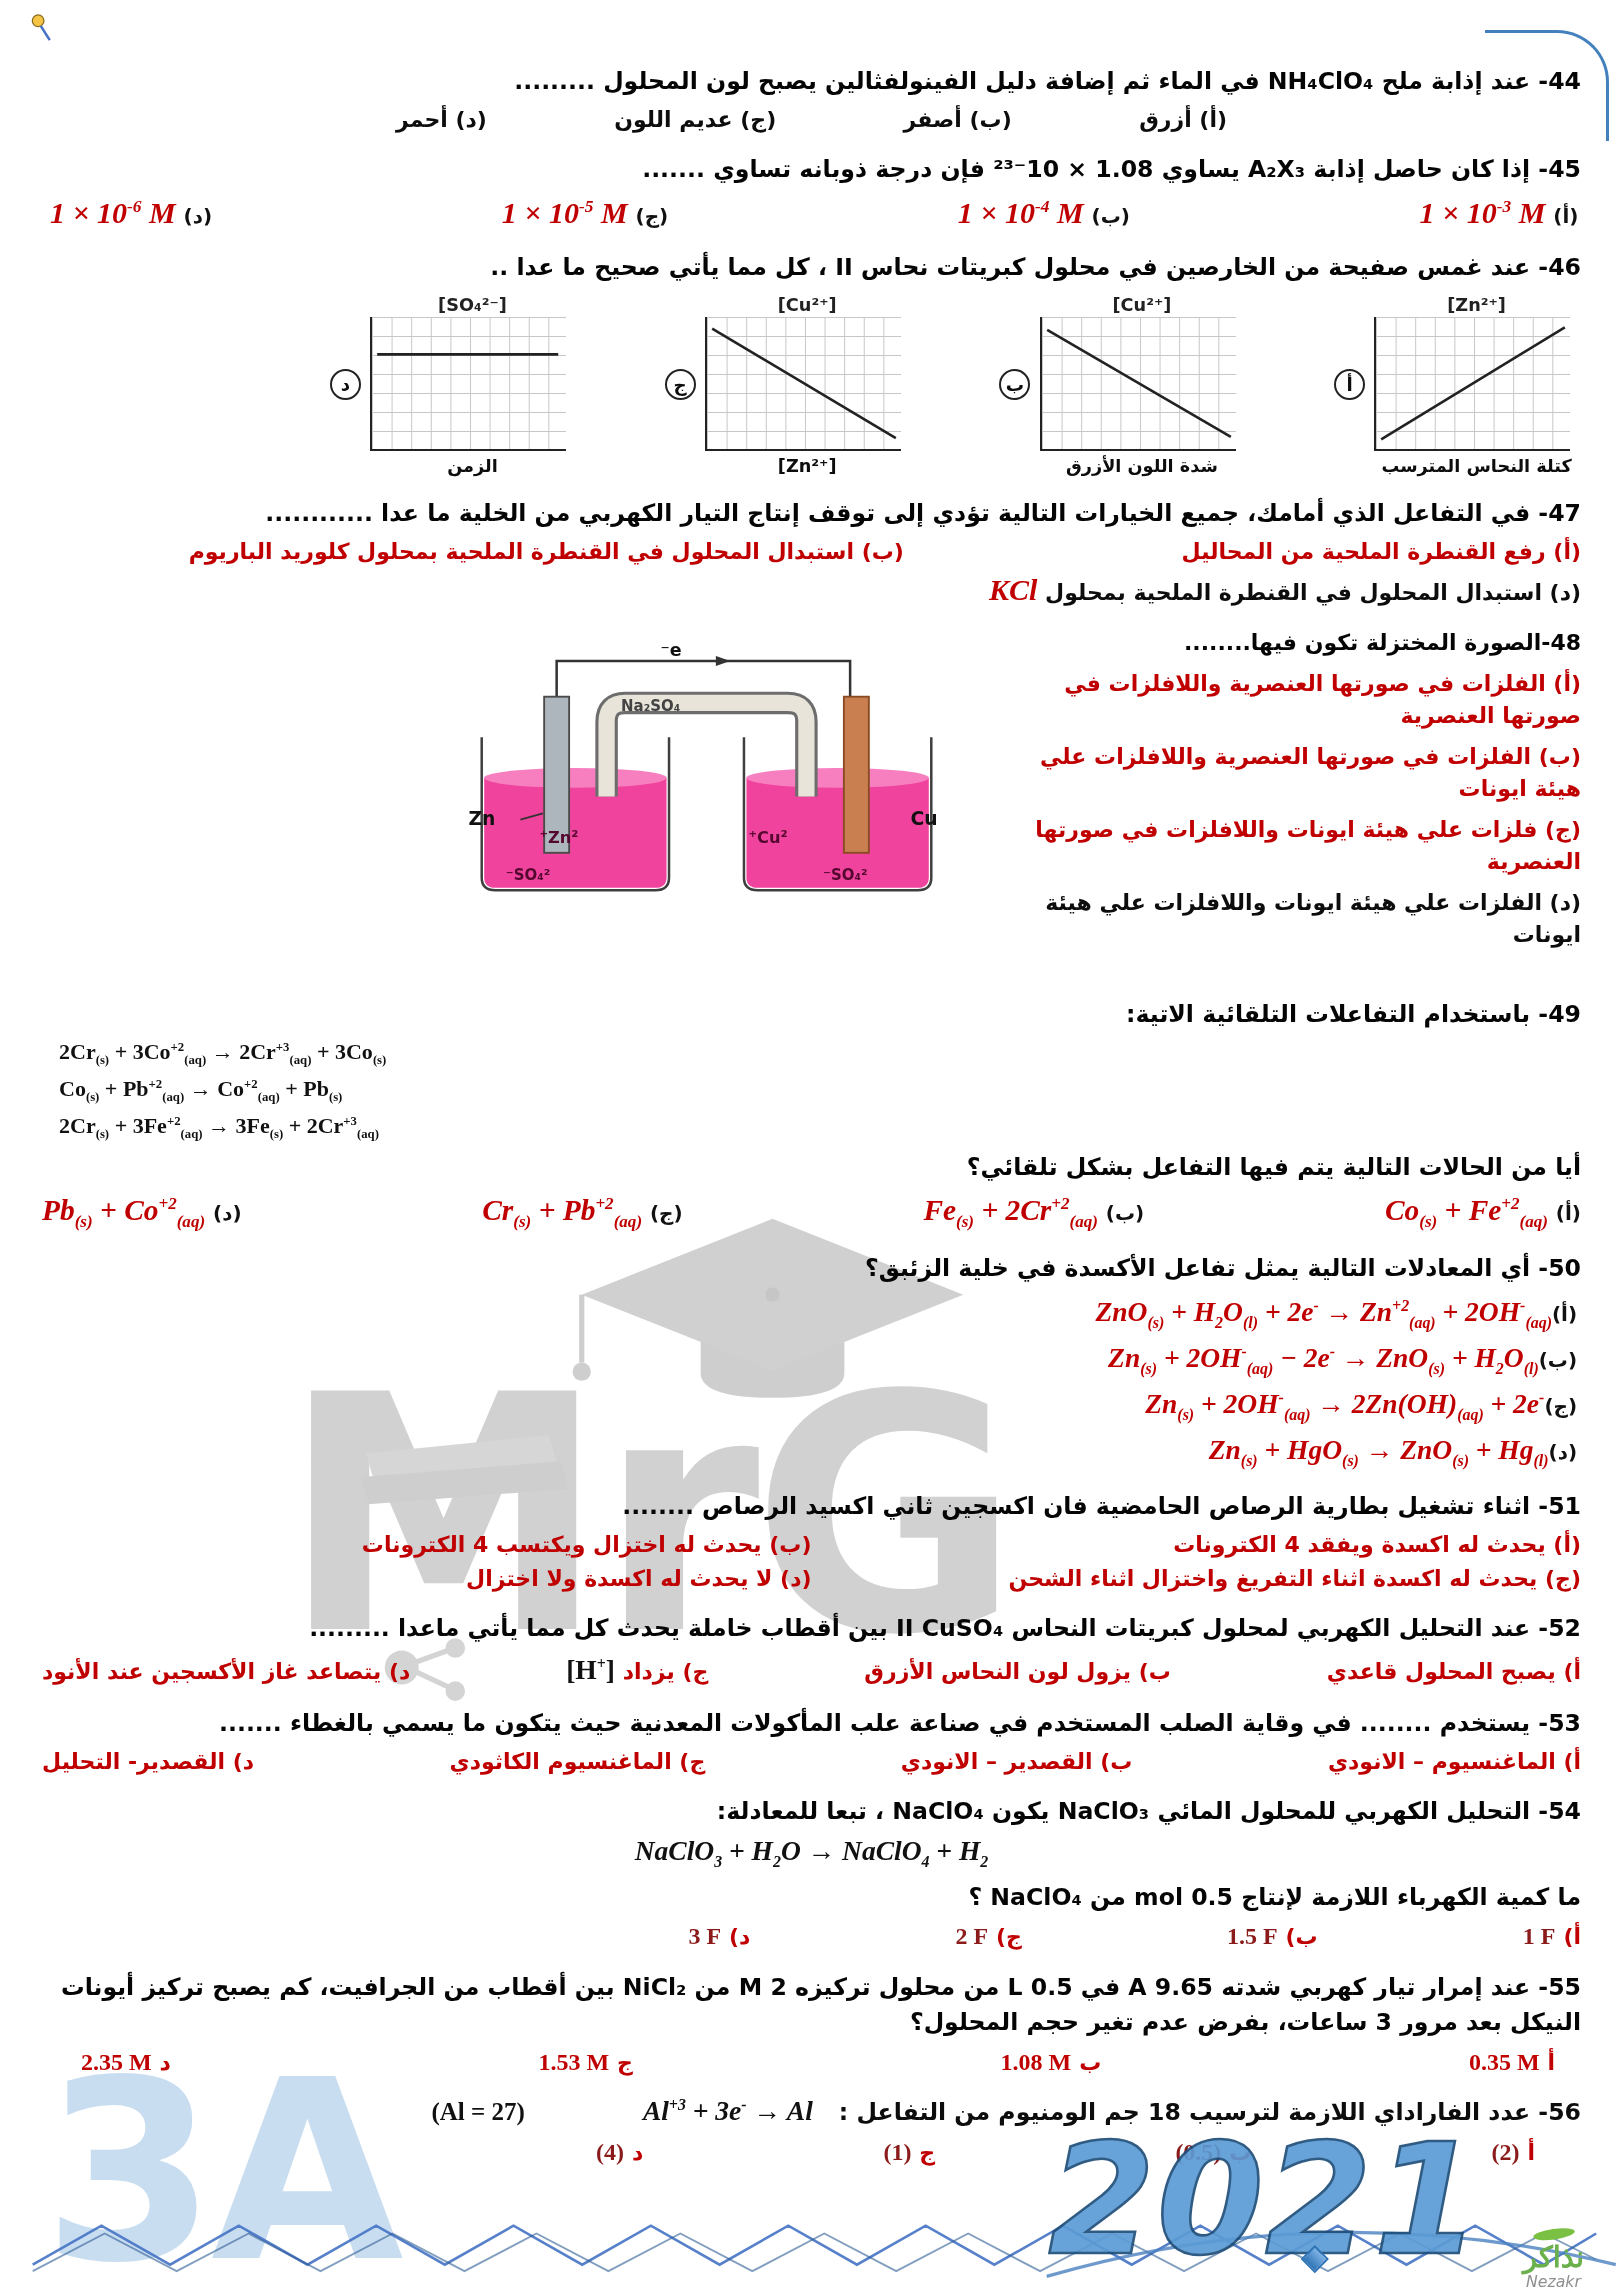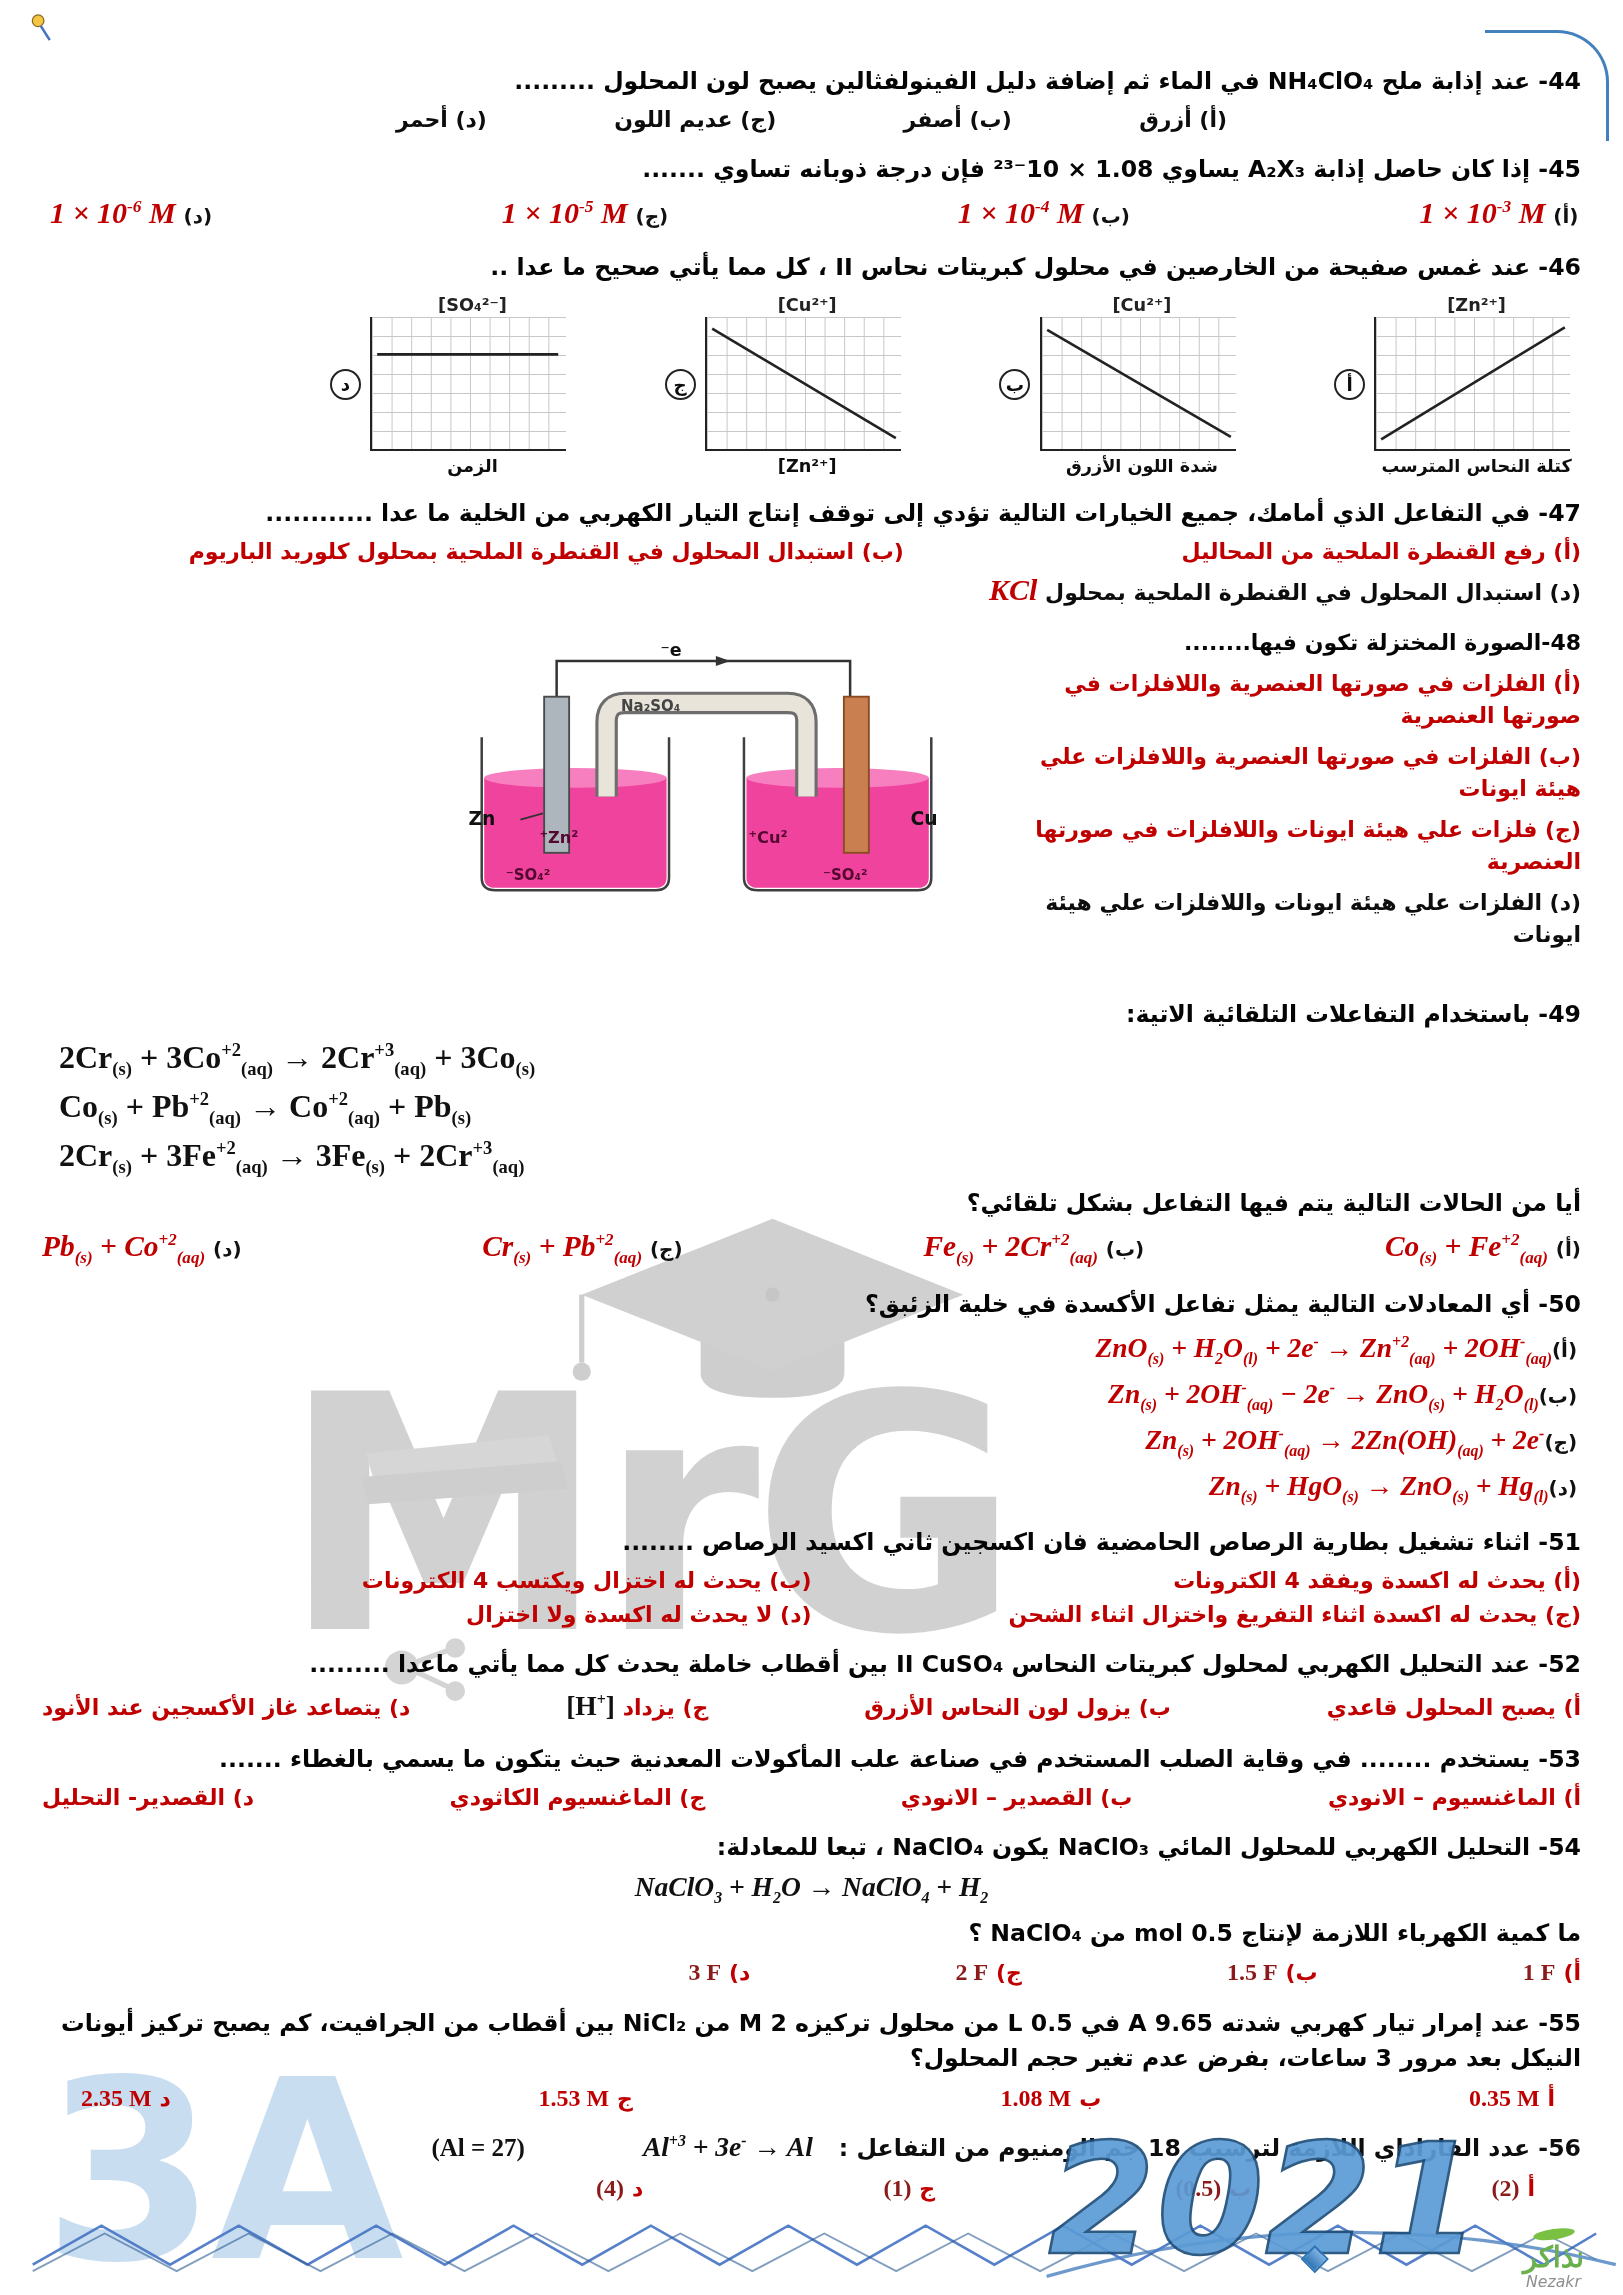--- a/index.html
+++ b/index.html
@@ -39,21 +39,21 @@
   .xlab{padding-left:42px;text-align:center;font-size:17.7px;font-weight:700;margin-top:5.2px;}
   
   .row4748{display:flex;align-items:flex-start;gap:17px;margin-bottom:17px;}
   .q48col{flex:0 0 589px;}
   .q48col p{font-size:22px;font-weight:700;margin-bottom:9.2px;line-height:1.45;}
   .cellfig{flex:0 0 550px;padding-top:3.9px;}
   .cellfig text{font-family:"DejaVu Sans",sans-serif;font-weight:700;}
   .kcl{font-family:"Liberation Serif","DejaVu Serif",serif;font-size:30px;font-style:italic;font-weight:700;color:#c00000;direction:ltr;display:inline-block;}
   
   .eqsL{direction:ltr;text-align:left;width:max-content;margin:6.5px auto 7.9px 17px;
-        font-family:"Liberation Serif","DejaVu Serif",serif;font-size:32px;font-weight:700;color:#111;}
+        font-family:"Liberation Serif","DejaVu Serif",serif;font-size:22px;font-weight:700;color:#111;}
   .eqsL .eq{margin-bottom:7.9px;}
   .eqopts .let{font-size:20px;color:#111;}
   .eqopts .f{font-size:29.4px;font-weight:700;font-style:italic;color:#c00000;direction:ltr;display:inline-block;
              font-family:"Liberation Serif","DejaVu Serif",serif;}
   .eqopts .opt{display:inline-flex;align-items:baseline;gap:7.9px;}
   
   .q50line{text-align:right;margin:0 3.9px 10.5px 0;}
   .q50line .let{font-size:20px;color:#111;font-weight:700;}
   .q50line .f{font-size:27.5px;font-weight:700;font-style:italic;color:#c00000;direction:ltr;display:inline-block;
               font-family:"Liberation Serif","DejaVu Serif",serif;margin-left:6.5px;}

